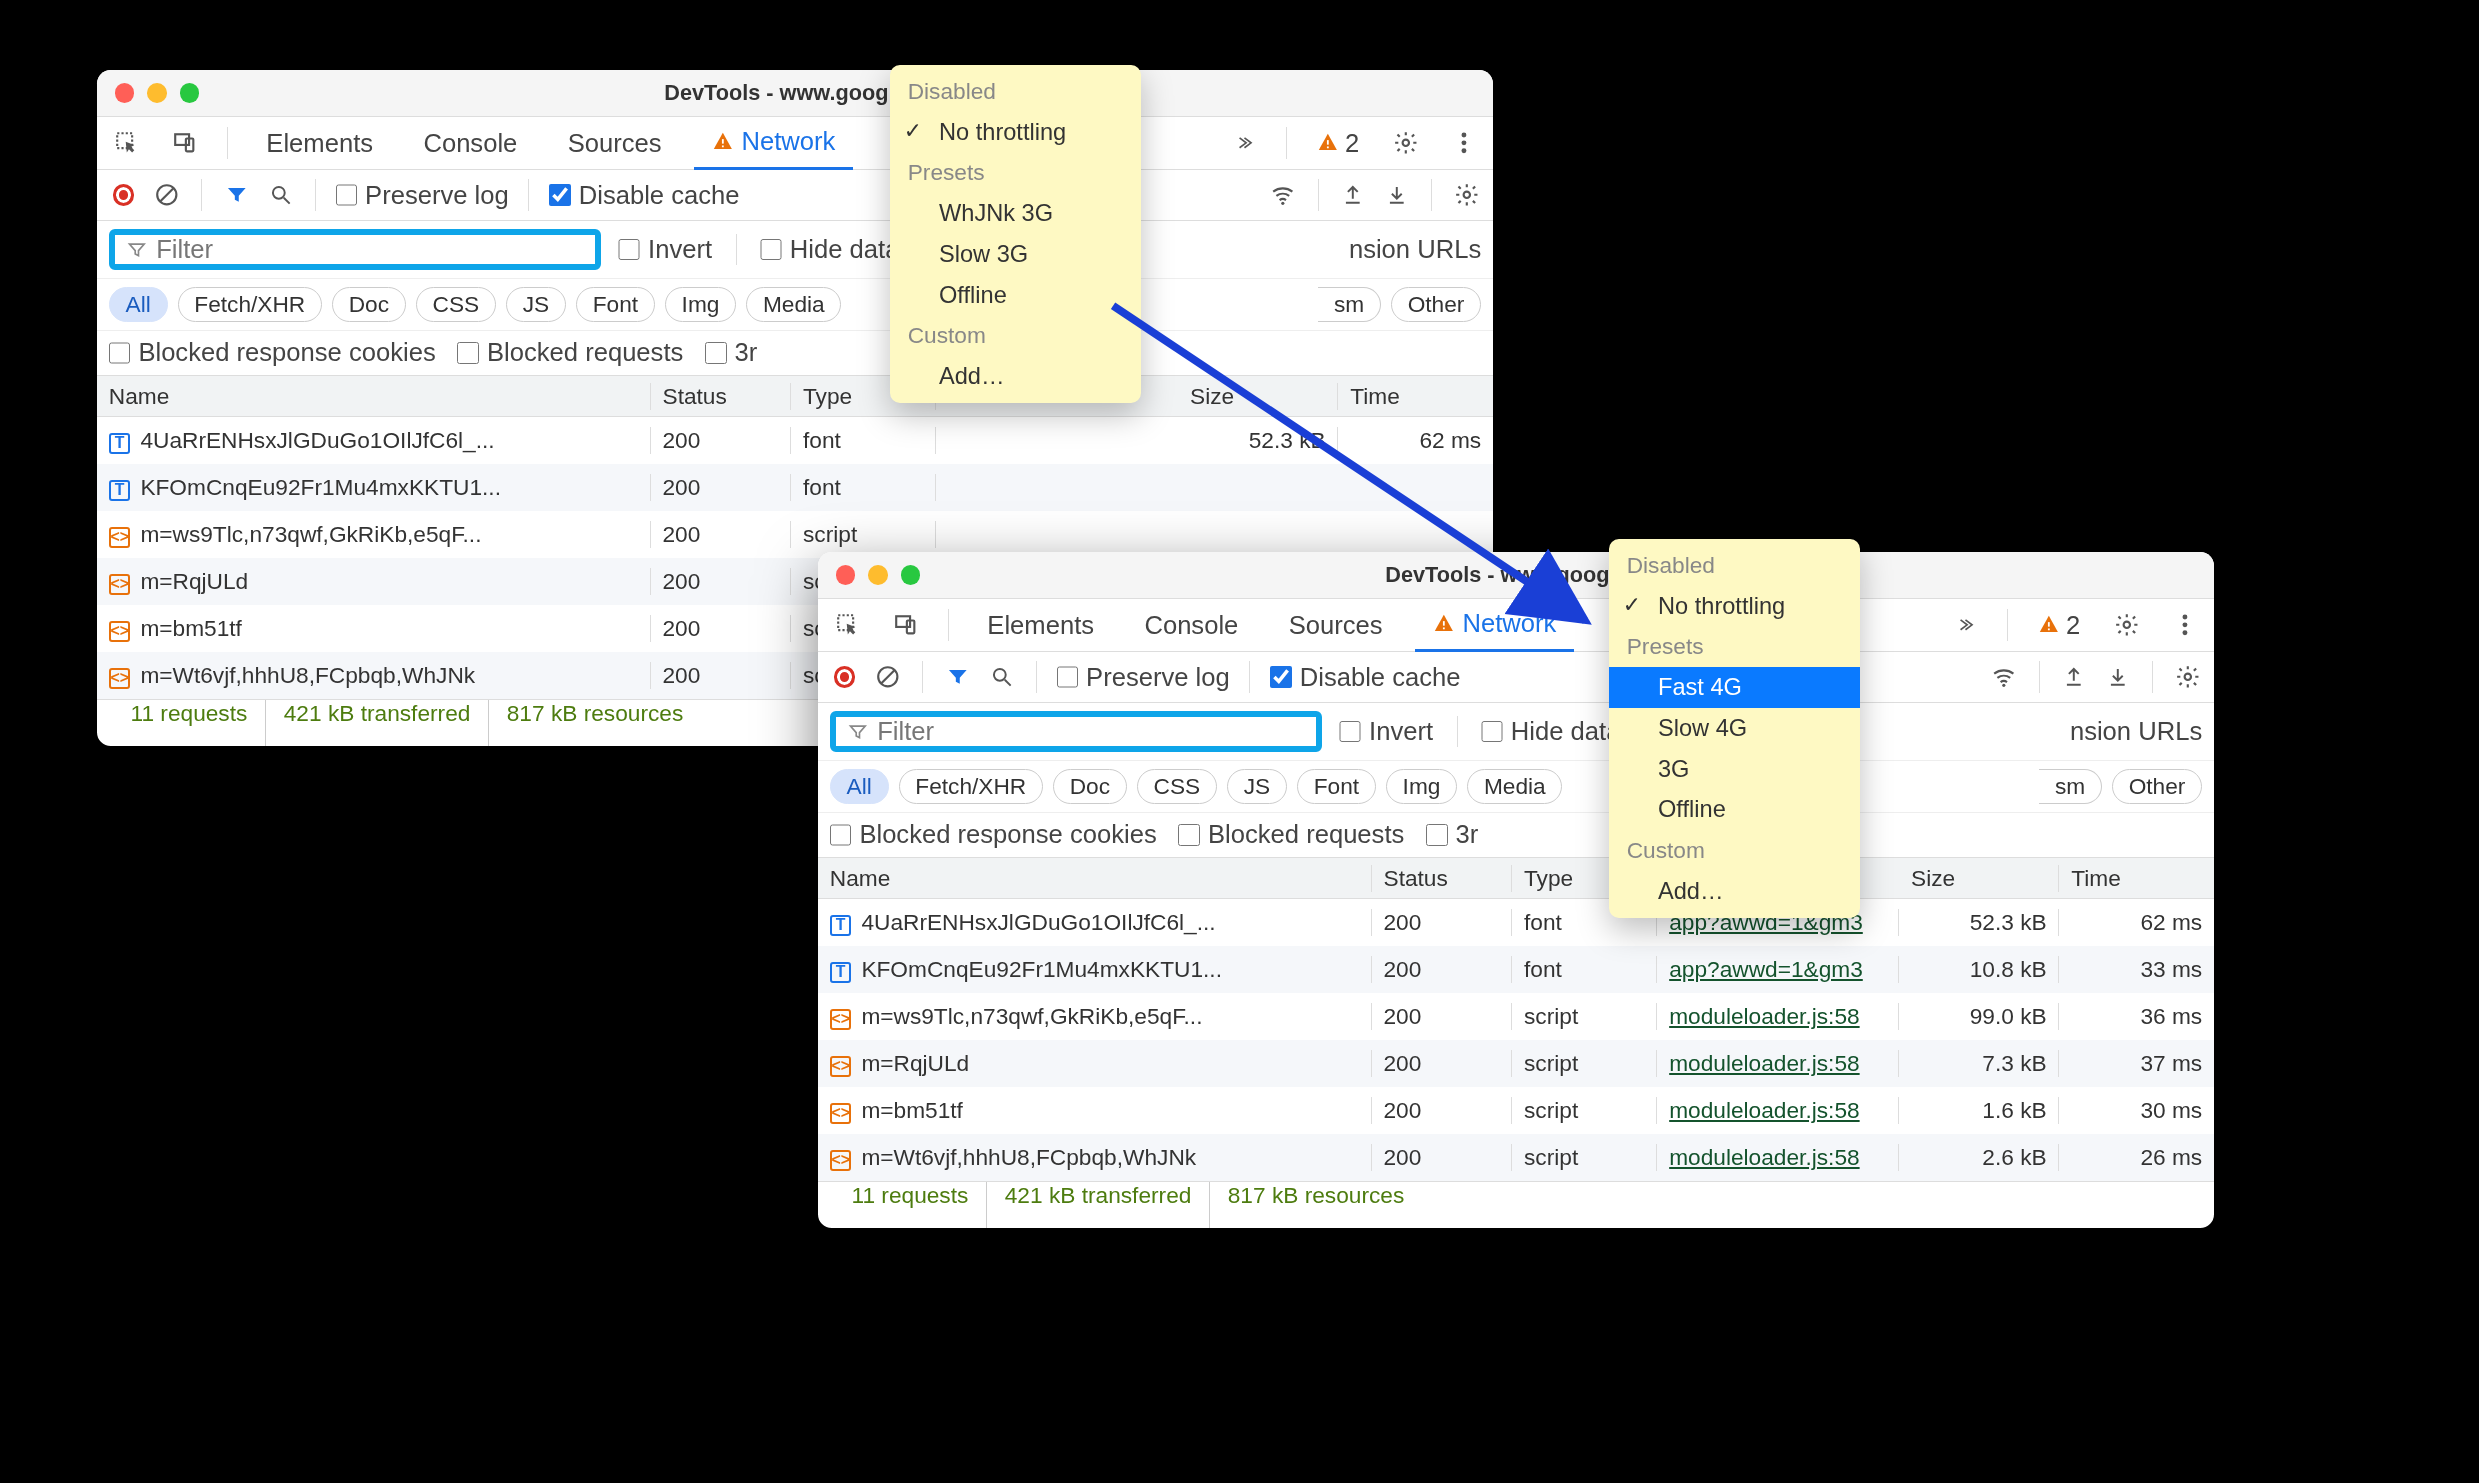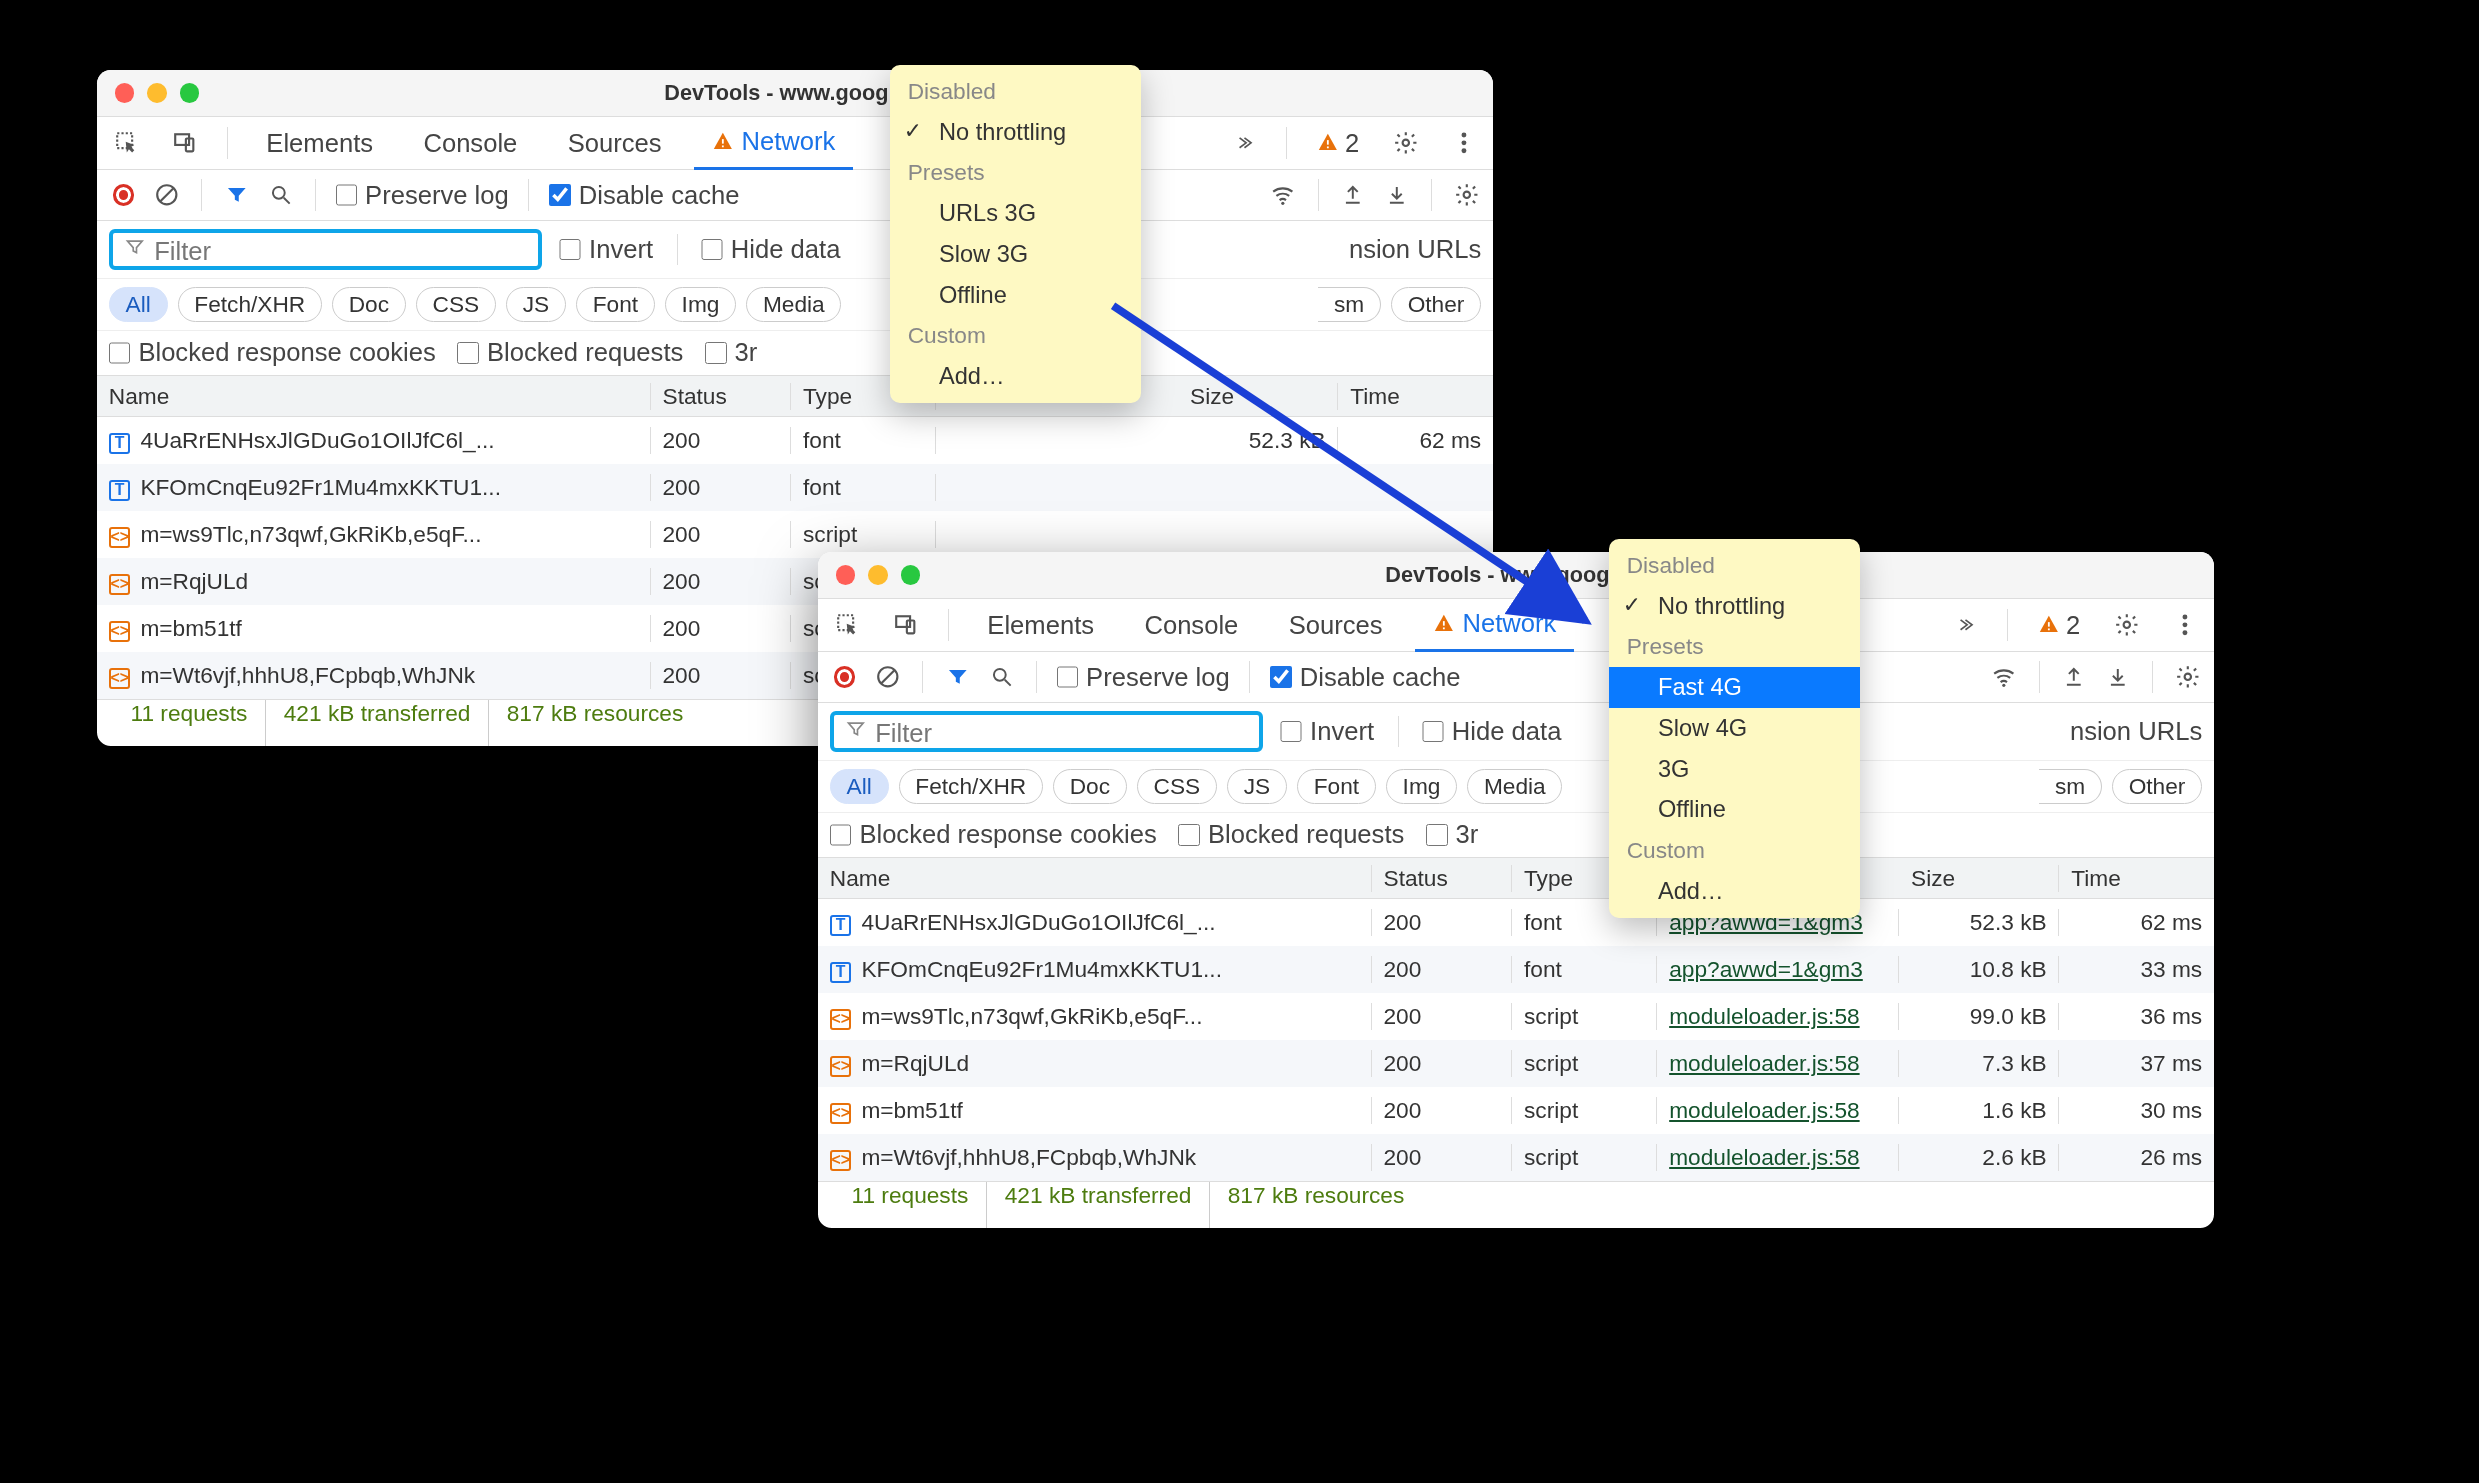--- a/index.html
+++ b/index.html
@@ -18,21 +18,21 @@
 .tab{padding:0 17.7px;height:53px;display:flex;align-items:center;color:#444;cursor:pointer;gap:7.9px}
 .tab.active{color:#1a73e8;border-bottom:3px solid #1a73e8}
 .spacer{flex:1}
 .warnct{display:flex;align-items:center;gap:5.9px;color:#444;padding:0 9.9px}
 .toolbar{display:flex;align-items:center;height:51px;border-bottom:1px solid #ddd;padding:0 11.8px;gap:13.8px}
 .rec{width:21.7px;height:21.7px;border:3px solid #d93025;border-radius:50%;background:#d93025;box-shadow:inset 0 0 0 3px #fff}
 .ibtn{width:29.6px;height:29.6px;display:flex;align-items:center;justify-content:center;color:#555;cursor:pointer}
 .cb{display:flex;align-items:center;gap:7.9px;color:#444}
 .cb input{width:21.7px;height:21.7px;accent-color:#1a73e8}
 .filterbar{display:flex;align-items:center;padding:7.9px 11.8px;gap:17.7px;border-bottom:1px solid #eee}
-.filterbox{display:flex;gap:9.9px;border:4px solid #0ea5e9;border-radius:5.9px;padding:3.9px 11.8px;width:433px;height:41px;color:#777}
+.filterbox{display:flex;align-items:center;gap:9.9px;border:6px solid #0ea5e9;border-radius:5.9px;padding:3.9px 11.8px;width:492px;height:41px;color:#777}
 .chipbar{display:flex;align-items:center;padding:7.9px 11.8px;gap:9.9px;border-bottom:1px solid #eee;flex-wrap:wrap}
 .chip{border:1px solid #ccc;border-radius:17.7px;padding:3px 15.8px;font-size:22.7px;color:#333;cursor:pointer}
 .chip.active{background:#d6e3fb;border-color:#d6e3fb;color:#1a5cbf}
 .cookiebar{display:flex;align-items:center;padding:7.9px 11.8px;gap:21.7px;border-bottom:1px solid #ddd}
 .tablehead{display:flex;background:#f1f3f4;border-bottom:1px solid #ddd;height:41px;align-items:center;font-size:22.7px;color:#333}
 .th,.td{padding:0 11.8px;border-right:1px solid #ddd;overflow:hidden;text-overflow:ellipsis;white-space:nowrap}
 .c-name{width:588px}
 .c-status{width:148px}
 .c-type{width:153px}
 .c-init{width:256px}
@@ -290,21 +290,21 @@
     <span>11 requests</span>
     <span>421 kB transferred</span>
     <span>817 kB resources</span>
   </div>
 </div>
 
 <div class="dropdown dd1">
   <div class="ddhead">Disabled</div>
   <div class="dditem"><span class="ddcheck">✓</span><span>No throttling</span></div>
   <div class="ddhead">Presets</div>
-  <div class="dditem">URLs 3G</div>
+  <div class="dditem">WhJNk 3G</div>
   <div class="dditem">Slow 3G</div>
   <div class="dditem">Offline</div>
   <div class="ddhead">Custom</div>
   <div class="dditem">Add…</div>
 </div>
 
 <div class="window w2">
   <div class="titlebar">
     <div class="traffic">
       <div class="dot r"></div>

